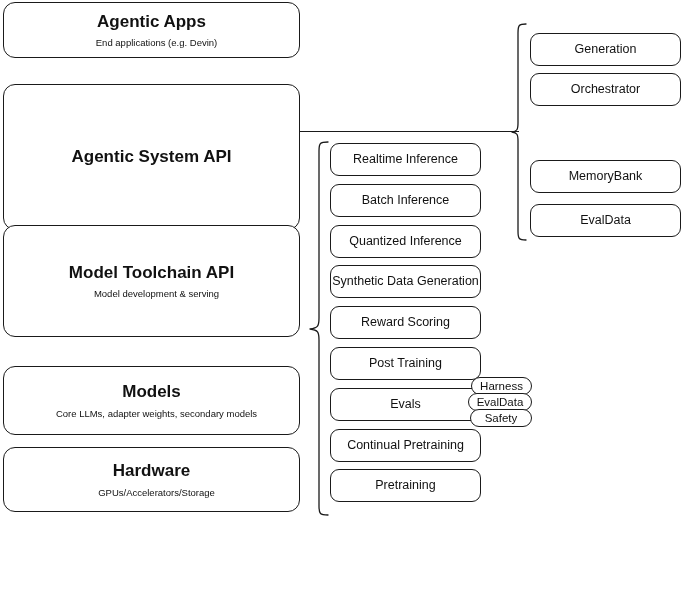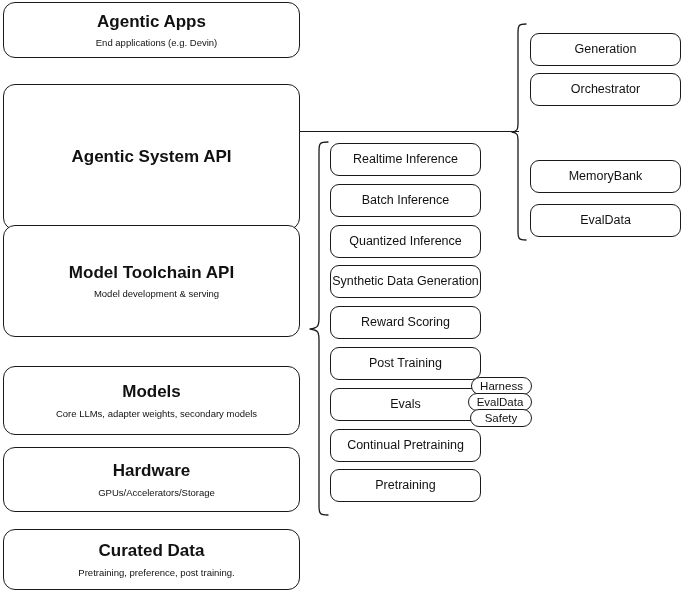--- a/index.html
+++ b/index.html
@@ -119,24 +119,20 @@
   <div class="node layer" style="top:366px; height:69px;">
     <div class="title">Models</div>
     <div class="sub">Core LLMs, adapter weights, secondary models</div>
   </div>
 
   <div class="node layer" style="top:447px; height:65px;">
     <div class="title">Hardware</div>
     <div class="sub">GPUs/Accelerators/Storage</div>
   </div>
 
-  <div class="node layer" style="top:529px; height:61px;">
-    <div class="title">Curated Data</div>
-    <div class="sub">Pretraining, preference, post training.</div>
-  </div>
 
   <div class="stroke hline" style="left:300px; top:131px; width:219px;"></div>
 
   <svg class="bracket" style="left:300px; top:140px;" width="30" height="380" viewBox="0 0 30 380">
     <path d="M 28 2
              C 20 2, 19 3, 19 11
              L 19 178
              C 19 186, 18 188, 10 189
              C 18 190, 19 192, 19 200
              L 19 366

